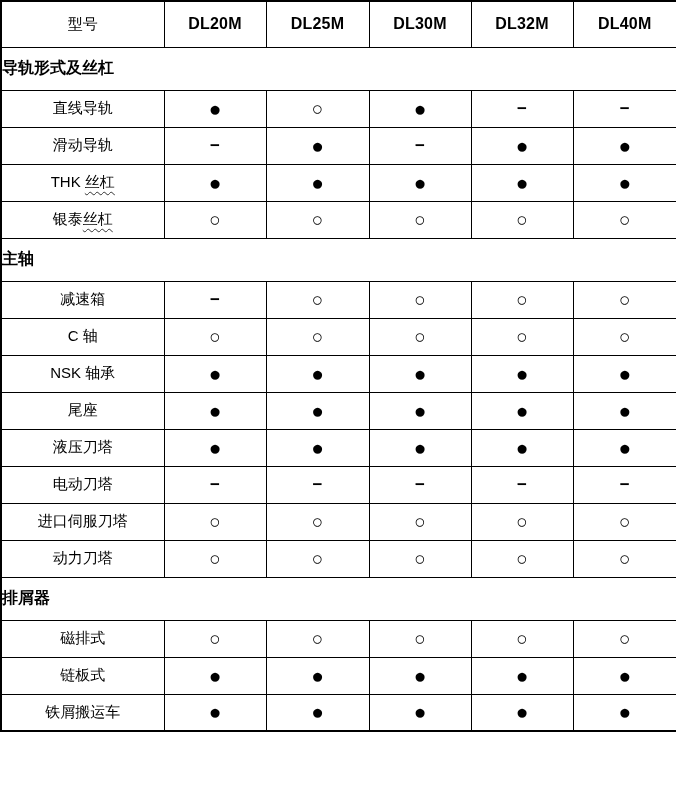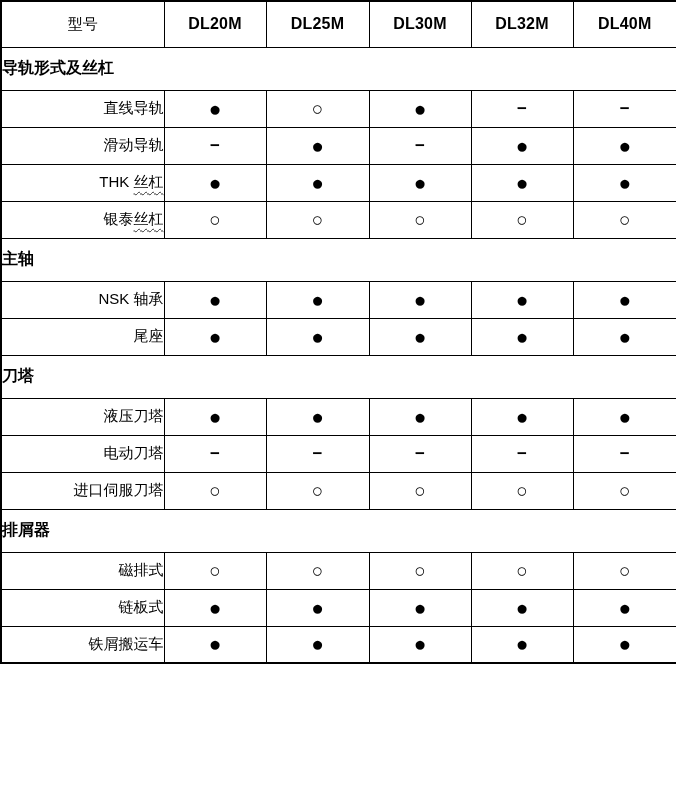--- a/index.html
+++ b/index.html
@@ -42,21 +42,21 @@
     letter-spacing: 0.2px;
   }
   td.cell-section {
     font-weight: bold;
     font-size: 16px;
     text-align: left;
     padding-left: 7px;
   }
   td.cell-label {
     font-size: 15px;
-    text-align: right;
+    text-align: center;
     padding-left: 7px;
   }
   td.cell-sym {
     text-align: center;
   }
   .sym {
     display: inline-block;
     line-height: 1;
   }
   .sym-filled { font-size: 21px; }
@@ -126,56 +126,77 @@
         <td class="cell-sym"><span class="sym sym-hollow">○</span></td>
         <td class="cell-sym"><span class="sym sym-hollow">○</span></td>
         <td class="cell-sym"><span class="sym sym-hollow">○</span></td>
         <td class="cell-sym"><span class="sym sym-hollow">○</span></td>
         <td class="cell-sym"><span class="sym sym-hollow">○</span></td>
       </tr>
       <tr class="row-section">
         <td colspan="6" class="cell-section">主轴</td>
       </tr>
       <tr class="row-data">
+        <td class="cell-label">减速箱</td>
+        <td class="cell-sym"><span class="sym sym-dash">−</span></td>
+        <td class="cell-sym"><span class="sym sym-hollow">○</span></td>
+        <td class="cell-sym"><span class="sym sym-hollow">○</span></td>
+        <td class="cell-sym"><span class="sym sym-hollow">○</span></td>
+        <td class="cell-sym"><span class="sym sym-hollow">○</span></td>
+      </tr>
+      <tr class="row-data">
+        <td class="cell-label">C 轴</td>
+        <td class="cell-sym"><span class="sym sym-hollow">○</span></td>
+        <td class="cell-sym"><span class="sym sym-hollow">○</span></td>
+        <td class="cell-sym"><span class="sym sym-hollow">○</span></td>
+        <td class="cell-sym"><span class="sym sym-hollow">○</span></td>
+        <td class="cell-sym"><span class="sym sym-hollow">○</span></td>
+      </tr>
+      <tr class="row-data">
         <td class="cell-label">NSK 轴承</td>
         <td class="cell-sym"><span class="sym sym-filled">●</span></td>
         <td class="cell-sym"><span class="sym sym-filled">●</span></td>
         <td class="cell-sym"><span class="sym sym-filled">●</span></td>
         <td class="cell-sym"><span class="sym sym-filled">●</span></td>
         <td class="cell-sym"><span class="sym sym-filled">●</span></td>
       </tr>
       <tr class="row-data">
         <td class="cell-label">尾座</td>
         <td class="cell-sym"><span class="sym sym-filled">●</span></td>
         <td class="cell-sym"><span class="sym sym-filled">●</span></td>
         <td class="cell-sym"><span class="sym sym-filled">●</span></td>
         <td class="cell-sym"><span class="sym sym-filled">●</span></td>
         <td class="cell-sym"><span class="sym sym-filled">●</span></td>
       </tr>
-      <tr class="row-section">
-        <td colspan="6" class="cell-section">刀塔</td>
-      </tr>
       <tr class="row-data">
         <td class="cell-label">液压刀塔</td>
         <td class="cell-sym"><span class="sym sym-filled">●</span></td>
         <td class="cell-sym"><span class="sym sym-filled">●</span></td>
         <td class="cell-sym"><span class="sym sym-filled">●</span></td>
         <td class="cell-sym"><span class="sym sym-filled">●</span></td>
         <td class="cell-sym"><span class="sym sym-filled">●</span></td>
       </tr>
       <tr class="row-data">
         <td class="cell-label">电动刀塔</td>
         <td class="cell-sym"><span class="sym sym-dash">−</span></td>
         <td class="cell-sym"><span class="sym sym-dash">−</span></td>
         <td class="cell-sym"><span class="sym sym-dash">−</span></td>
         <td class="cell-sym"><span class="sym sym-dash">−</span></td>
         <td class="cell-sym"><span class="sym sym-dash">−</span></td>
       </tr>
       <tr class="row-data">
         <td class="cell-label">进口伺服刀塔</td>
+        <td class="cell-sym"><span class="sym sym-hollow">○</span></td>
+        <td class="cell-sym"><span class="sym sym-hollow">○</span></td>
+        <td class="cell-sym"><span class="sym sym-hollow">○</span></td>
+        <td class="cell-sym"><span class="sym sym-hollow">○</span></td>
+        <td class="cell-sym"><span class="sym sym-hollow">○</span></td>
+      </tr>
+      <tr class="row-data">
+        <td class="cell-label">动力刀塔</td>
         <td class="cell-sym"><span class="sym sym-hollow">○</span></td>
         <td class="cell-sym"><span class="sym sym-hollow">○</span></td>
         <td class="cell-sym"><span class="sym sym-hollow">○</span></td>
         <td class="cell-sym"><span class="sym sym-hollow">○</span></td>
         <td class="cell-sym"><span class="sym sym-hollow">○</span></td>
       </tr>
       <tr class="row-section">
         <td colspan="6" class="cell-section">排屑器</td>
       </tr>
       <tr class="row-data">

